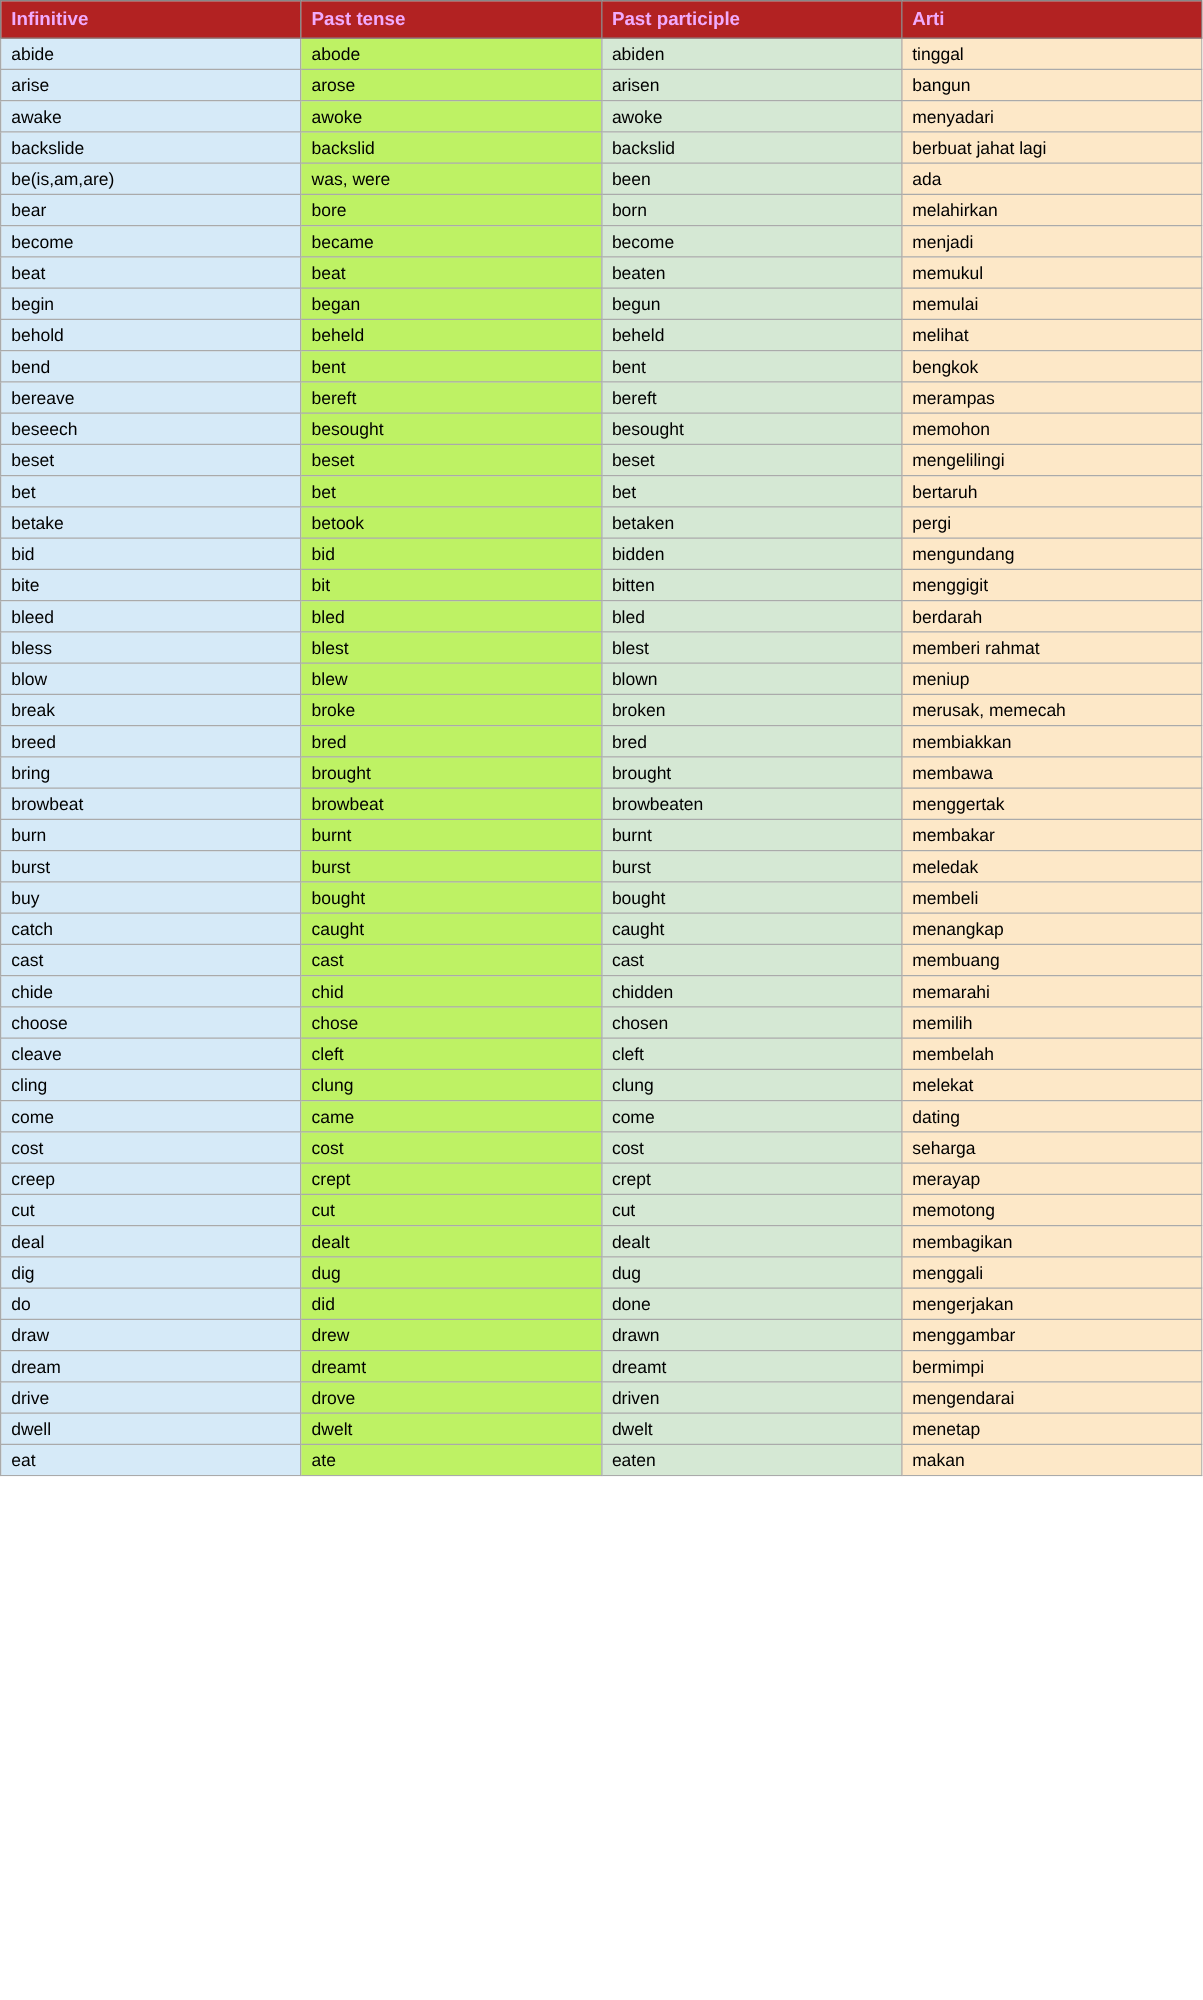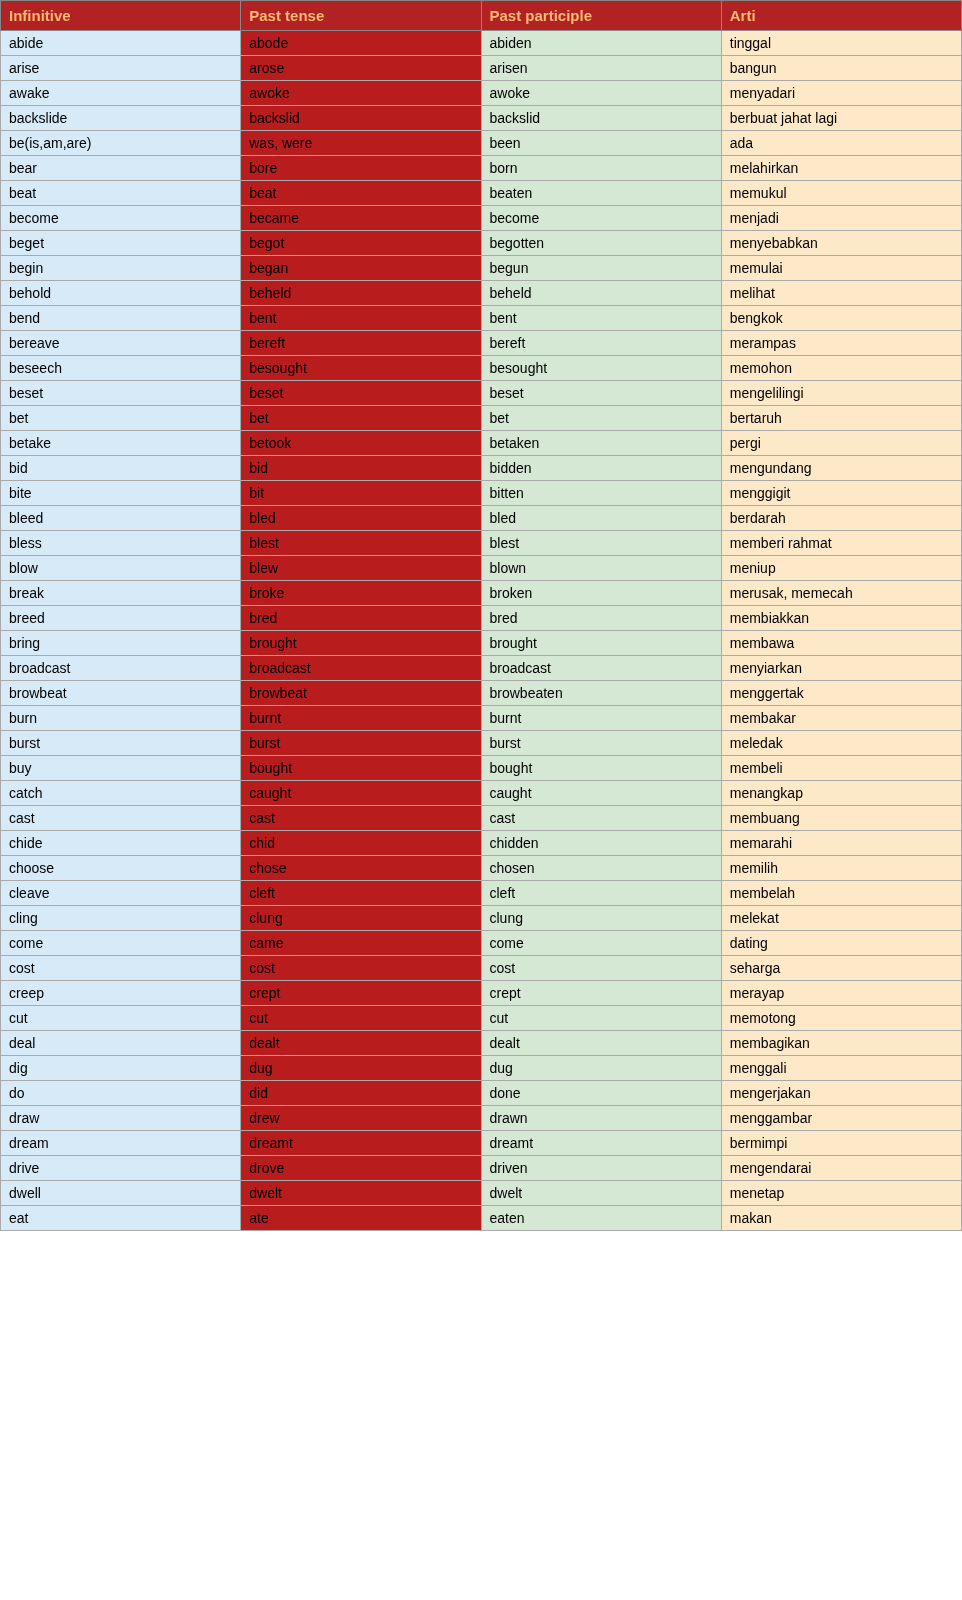--- a/index.html
+++ b/index.html
@@ -13,37 +13,37 @@
       background: #fff;
       width: 962px;
     }
     table {
       width: 100%;
       border-collapse: collapse;
       table-layout: fixed;
     }
     thead tr th {
       background-color: #b22222;
-      color: #fdba74;
+      color: #f0abfc;
       font-weight: bold;
       padding: 6px 8px;
       text-align: left;
       border: 1px solid #888;
       font-size: 15px;
     }
     tbody tr td {
       padding: 4px 8px;
       border: 1px solid #aaa;
       font-size: 14px;
     }
     tbody tr td:nth-child(1) {
       background-color: #d6eaf8;
     }
     tbody tr td:nth-child(2) {
-      background-color: #b91c1c;
+      background-color: #bef264;
     }
     tbody tr td:nth-child(3) {
       background-color: #d5e8d4;
     }
     tbody tr td:nth-child(4) {
       background-color: #fde8c8;
     }
     col:nth-child(1) { width: 25%; }
     col:nth-child(2) { width: 25%; }
     col:nth-child(3) { width: 25%; }
@@ -98,38 +98,32 @@
         <td>been</td>
         <td>ada</td>
       </tr>
       <tr>
         <td>bear</td>
         <td>bore</td>
         <td>born</td>
         <td>melahirkan</td>
       </tr>
       <tr>
+        <td>become</td>
+        <td>became</td>
+        <td>become</td>
+        <td>menjadi</td>
+      </tr>
+      <tr>
         <td>beat</td>
         <td>beat</td>
         <td>beaten</td>
         <td>memukul</td>
       </tr>
       <tr>
-        <td>become</td>
-        <td>became</td>
-        <td>become</td>
-        <td>menjadi</td>
-      </tr>
-      <tr>
-        <td>beget</td>
-        <td>begot</td>
-        <td>begotten</td>
-        <td>menyebabkan</td>
-      </tr>
-      <tr>
         <td>begin</td>
         <td>began</td>
         <td>begun</td>
         <td>memulai</td>
       </tr>
       <tr>
         <td>behold</td>
         <td>beheld</td>
         <td>beheld</td>
         <td>melihat</td>
@@ -212,26 +206,20 @@
         <td>bred</td>
         <td>membiakkan</td>
       </tr>
       <tr>
         <td>bring</td>
         <td>brought</td>
         <td>brought</td>
         <td>membawa</td>
       </tr>
       <tr>
-        <td>broadcast</td>
-        <td>broadcast</td>
-        <td>broadcast</td>
-        <td>menyiarkan</td>
-      </tr>
-      <tr>
         <td>browbeat</td>
         <td>browbeat</td>
         <td>browbeaten</td>
         <td>menggertak</td>
       </tr>
       <tr>
         <td>burn</td>
         <td>burnt</td>
         <td>burnt</td>
         <td>membakar</td>

